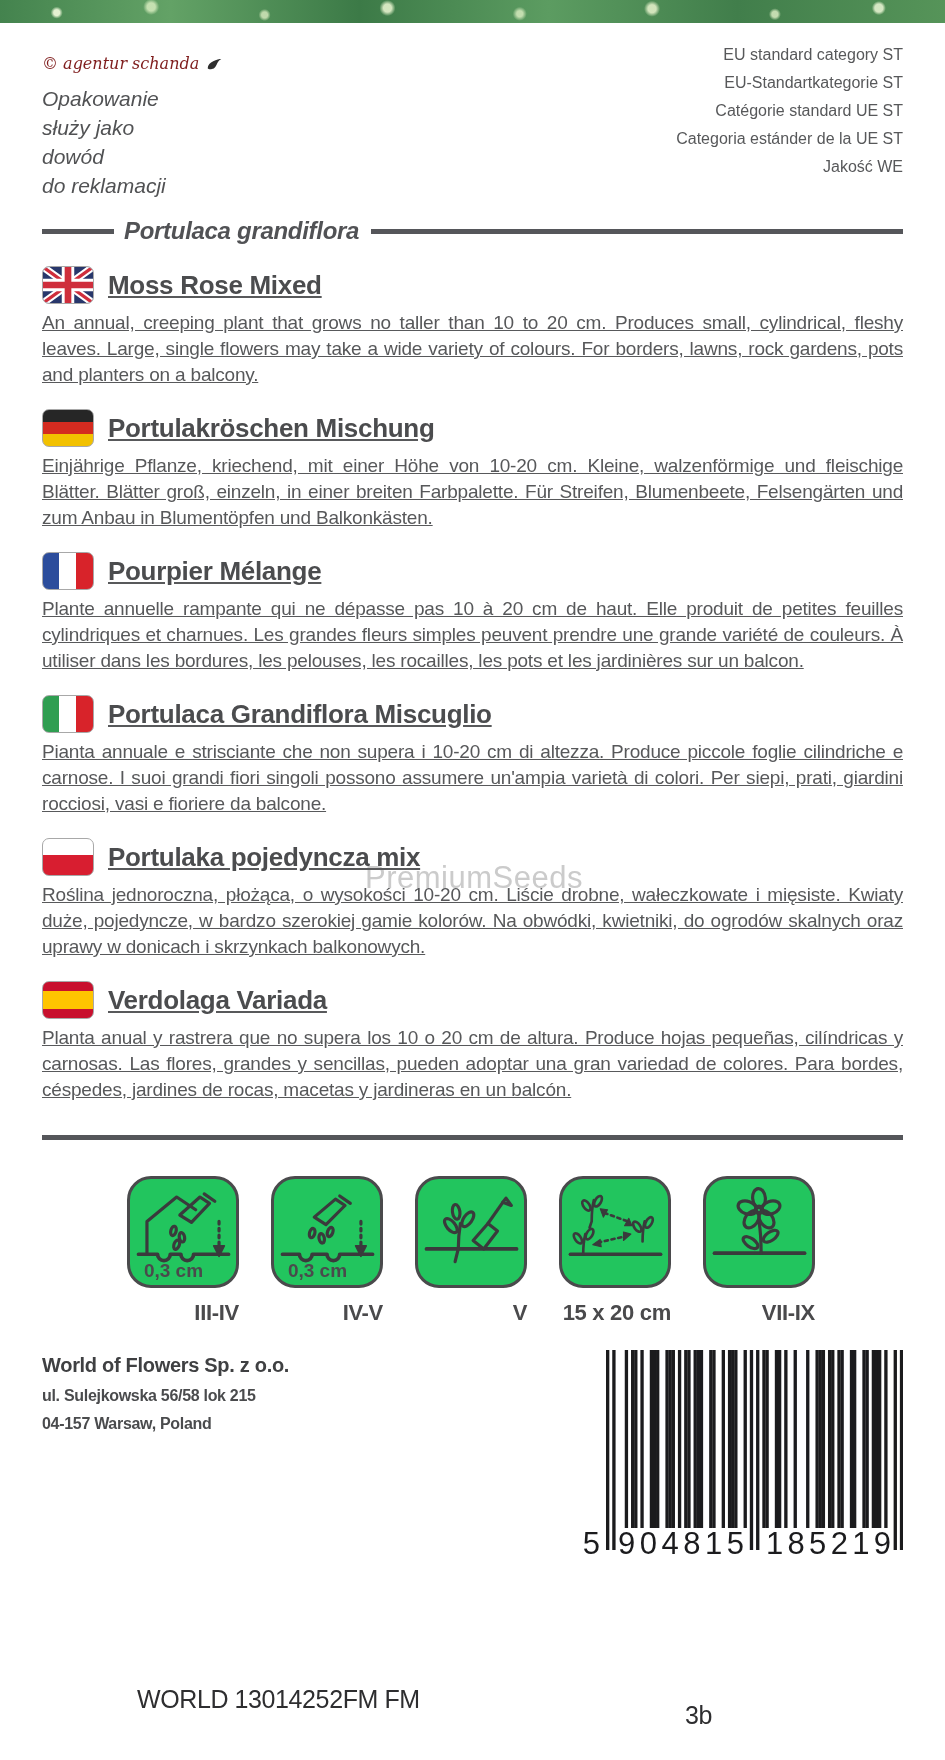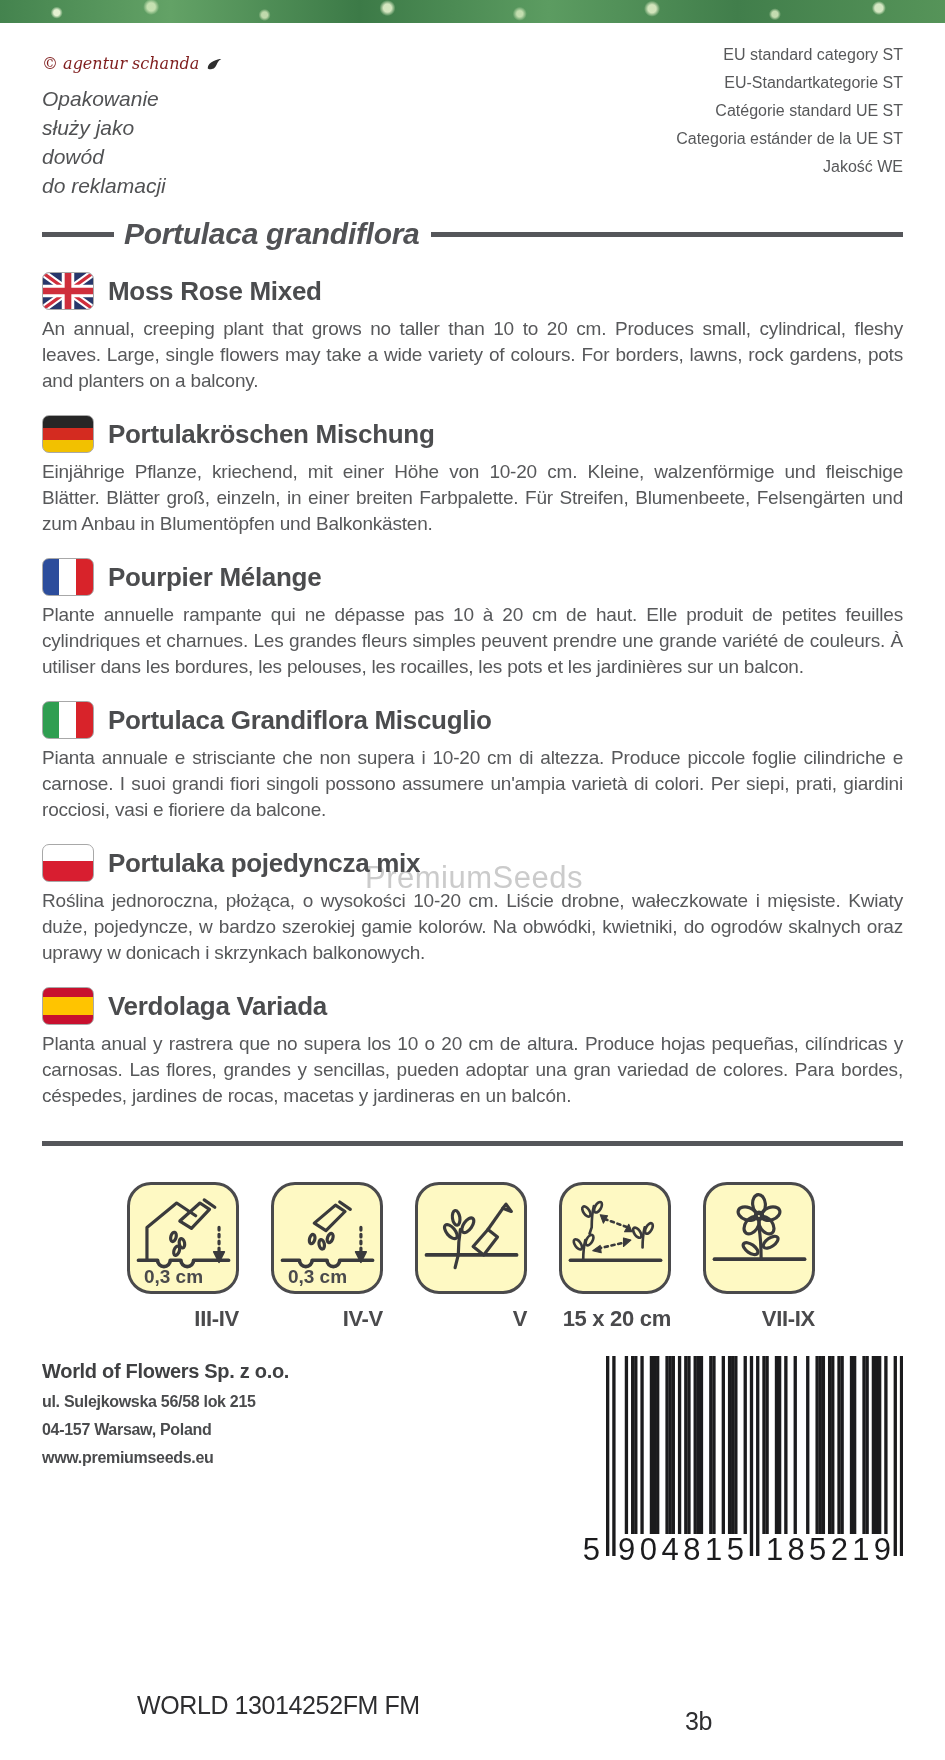--- a/index.html
+++ b/index.html
@@ -26,44 +26,44 @@
   .header-row{display:flex;justify-content:space-between;margin-top:15px;}
   .credit{font-family:"DejaVu Serif",serif;font-style:italic;font-size:16px;color:#7f1d1d;
     display:flex;align-items:center;gap:7px;margin-top:16px;}
   .credit svg{width:17px;height:14px;fill:#2e2e2e;}
   .pack-note{margin-top:11px;font-style:italic;font-size:21px;line-height:29px;color:#515254;}
   .eu-block{text-align:right;font-size:16px;line-height:28px;color:#57585a;margin-top:3px;}
   
   .title-row{display:flex;align-items:center;margin-top:17px;}
   .title-dash{width:72px;height:5px;background:#55565a;}
   .title-line{flex:1;height:5px;background:#55565a;}
-  .latin-title{font-size:30px;font-weight:bold;font-style:italic;color:#515255;
+  .latin-title{font-size:24px;font-weight:bold;font-style:italic;color:#515255;
     padding:0 12px 0 10px;letter-spacing:-.3px;white-space:nowrap;}
   
-  .section{margin-top:20px;}
+  .section{margin-top:20px;text-decoration:underline;}
   .section-head{display:flex;align-items:center;gap:14px;height:40px;}
   .flag{width:52px;height:38px;border-radius:7px;border:1px solid #a8a8a8;
     box-sizing:border-box;overflow:hidden;flex:0 0 auto;}
   .flag svg{display:block;width:100%;height:100%;}
   .flag-de{background:linear-gradient(180deg,#262626 33%,#d42b20 33% 66%,#f2c100 66%);}
   .flag-fr{background:linear-gradient(90deg,#2c4d9c 33%,#ffffff 33% 66%,#d8232a 66%);}
   .flag-it{background:linear-gradient(90deg,#2f9e51 33%,#ffffff 33% 66%,#d8232a 66%);}
   .flag-pl{background:linear-gradient(180deg,#ffffff 45%,#d81e30 45%);}
   .flag-es{background:linear-gradient(180deg,#c8102e 26%,#ffc400 26% 74%,#c8102e 74%);}
   .section h2{margin:0;font-size:26px;font-weight:bold;color:#4b4c4e;letter-spacing:-.3px;}
   .section p{margin:5px 0 0 0;font-size:19px;line-height:26px;color:#57585a;
     letter-spacing:-.2px;text-align:justify;}
   
   .watermark{position:absolute;left:365px;top:860px;z-index:0;font-size:31px;
     color:#cbcbcb;letter-spacing:.5px;}
   
   .divider{margin-top:32px;height:5px;background:#55565a;}
   .picto-row{display:flex;gap:32px;margin:36px 0 0 85px;}
   .picto-box{position:relative;width:112px;height:112px;border:3px solid #4a4a4c;
-    border-radius:24px;box-sizing:border-box;background:#fef9c3;}
+    border-radius:24px;box-sizing:border-box;background:#22c55e;}
   .picto-box svg{position:absolute;inset:0;width:100%;height:100%;
     stroke:#3a3a3c;stroke-width:3;fill:none;stroke-linecap:round;stroke-linejoin:round;}
   .picto-depth{position:absolute;bottom:3px;left:4%;width:74%;text-align:center;
     font-size:19px;font-weight:bold;color:#4a4a4c;}
   .picto-labels{display:flex;gap:32px;margin:12px 0 0 85px;}
   .picto-label{width:112px;text-align:right;font-size:22px;font-weight:bold;
     color:#4a4a4c;letter-spacing:-.3px;}
   
   .bottom-row{display:flex;justify-content:space-between;align-items:flex-start;margin-top:28px;}
   .company-name{font-size:20px;font-weight:bold;color:#3f4042;letter-spacing:-.3px;}
@@ -264,21 +264,20 @@
       <div class="picto-label">V</div>
       <div class="picto-label">15 x 20 cm</div>
       <div class="picto-label">VII-IX</div>
     </div>
 
     <div class="bottom-row">
       <div class="company">
         <div class="company-name">World of Flowers Sp. z o.o.</div>
         <div class="company-line">ul. Sulejkowska 56/58 lok 215</div>
         <div class="company-line">04-157 Warsaw, Poland</div>
-        <div class="company-line">www.premiumseeds.eu</div>
       </div>
       <div class="barcode">
         <svg width="297" height="200" viewBox="0 0 297 200">
             <rect x="0.00" y="0" width="3.33" height="200"></rect>
             <rect x="6.25" y="0" width="3.33" height="200"></rect>
             <rect x="18.76" y="0" width="3.33" height="178"></rect>
             <rect x="25.01" y="0" width="3.33" height="178"></rect>
             <rect x="28.14" y="0" width="3.33" height="178"></rect>
             <rect x="34.39" y="0" width="3.33" height="178"></rect>
             <rect x="43.77" y="0" width="3.33" height="178"></rect>

